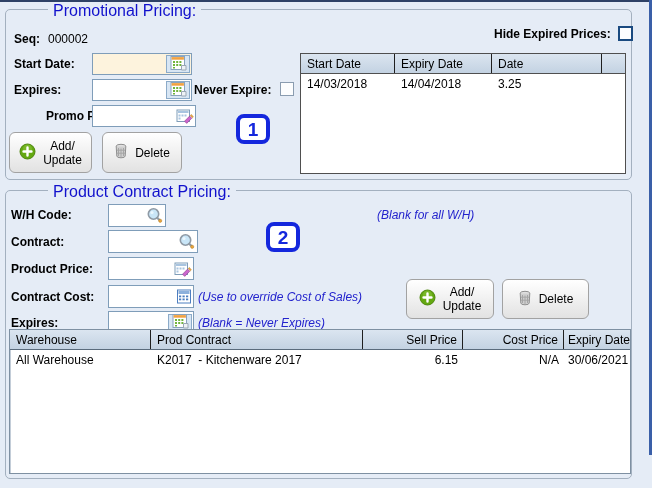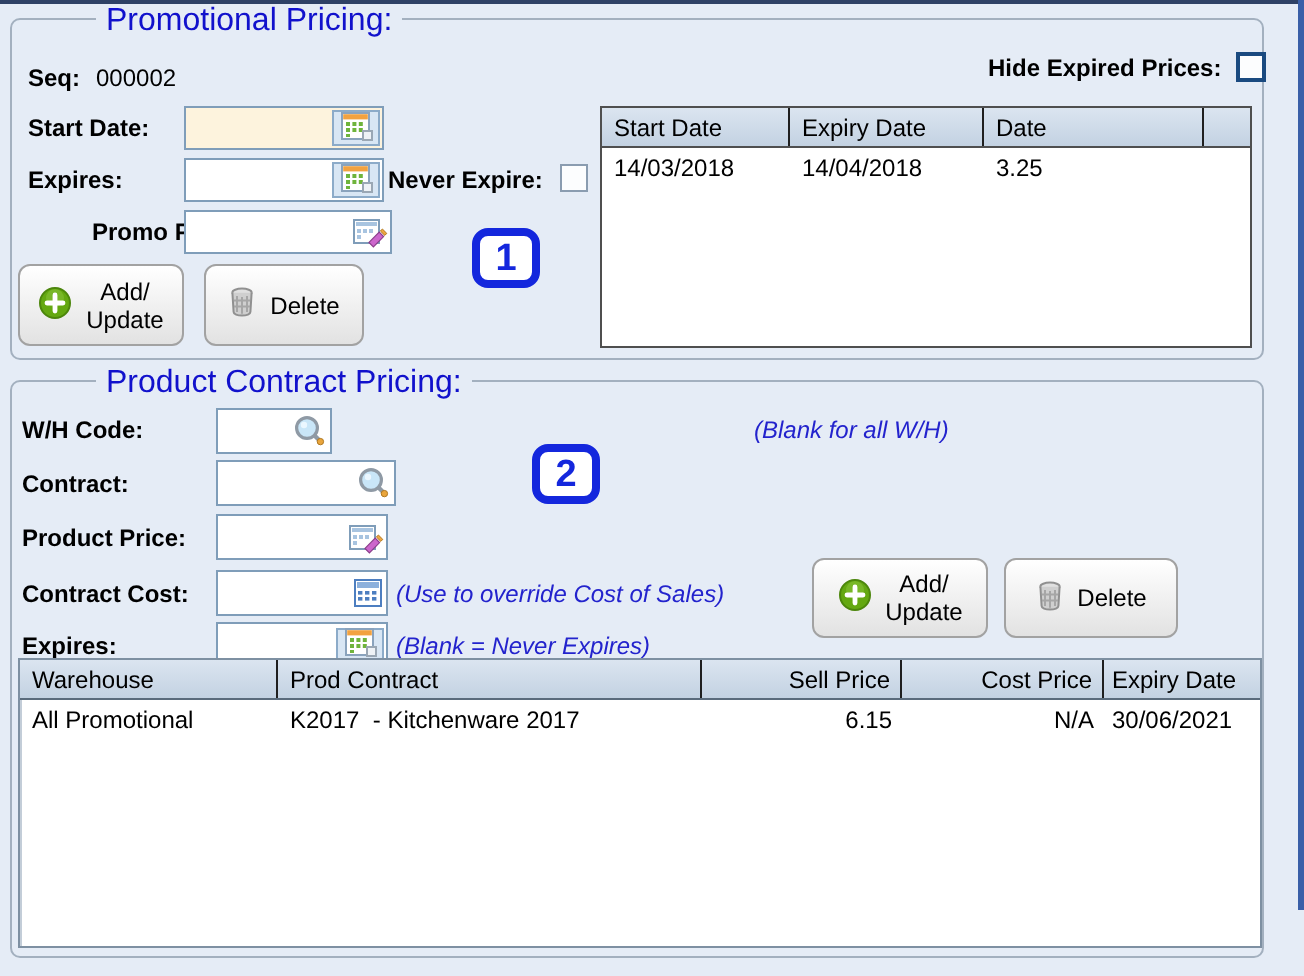--- a/index.html
+++ b/index.html
@@ -50,21 +50,21 @@
   .th { padding:3px 5px 0 6px; white-space:pre; overflow:hidden; }
   .sep { border-right:1px solid #1f1f1f; }
   .trow { display:flex; height:20px; cursor:default; }
   .td { padding:3px 5px 0 6px; white-space:pre; overflow:hidden; }
   .t1c1 { width:94px; } .t1c2 { width:97px; } .t1c3 { width:110px; } .t1c4 { flex:1; }
 
   
   .table2 { position:absolute; left:3px; top:138px; width:622px; height:145px;
             background:#fff; border:1px solid #7e90a2; box-shadow:inset 1px 1px 0 #c3cdd8; }
   .table2 .thead { border-bottom:1px solid #5a6b7c; }
-  .t2c1 { width:129px; } .t2c2 { width:212px; } .t2c3 { width:100px; text-align:right; }
+  .t2c1 { width:141px; } .t2c2 { width:212px; } .t2c3 { width:100px; text-align:right; }
   .t2c4 { width:101px; text-align:right; } .t2c5 { flex:1; padding-left:4px; }
 </style>
 </head>
 <body>
 
 <div class="screen">
   <div class="top-line"></div>
   <div class="right-strip"></div>
 
   <div class="groupbox" id="group-promo">
@@ -286,21 +286,21 @@
 
     <div class="table2">
       <div class="thead">
         <span class="th sep t2c1">Warehouse</span>
         <span class="th sep t2c2">Prod Contract</span>
         <span class="th sep t2c3">Sell Price</span>
         <span class="th sep t2c4">Cost Price</span>
         <span class="th t2c5">Expiry Date</span>
       </div>
       <div class="trow">
-        <span class="td t2c1">All Promotional</span>
+        <span class="td t2c1">All Warehouse</span>
         <span class="td t2c2">K2017  - Kitchenware 2017</span>
         <span class="td t2c3">6.15</span>
         <span class="td t2c4">N/A</span>
         <span class="td t2c5">30/06/2021</span>
       </div>
     </div>
   </div>
 </div>
 
 </body></html>

